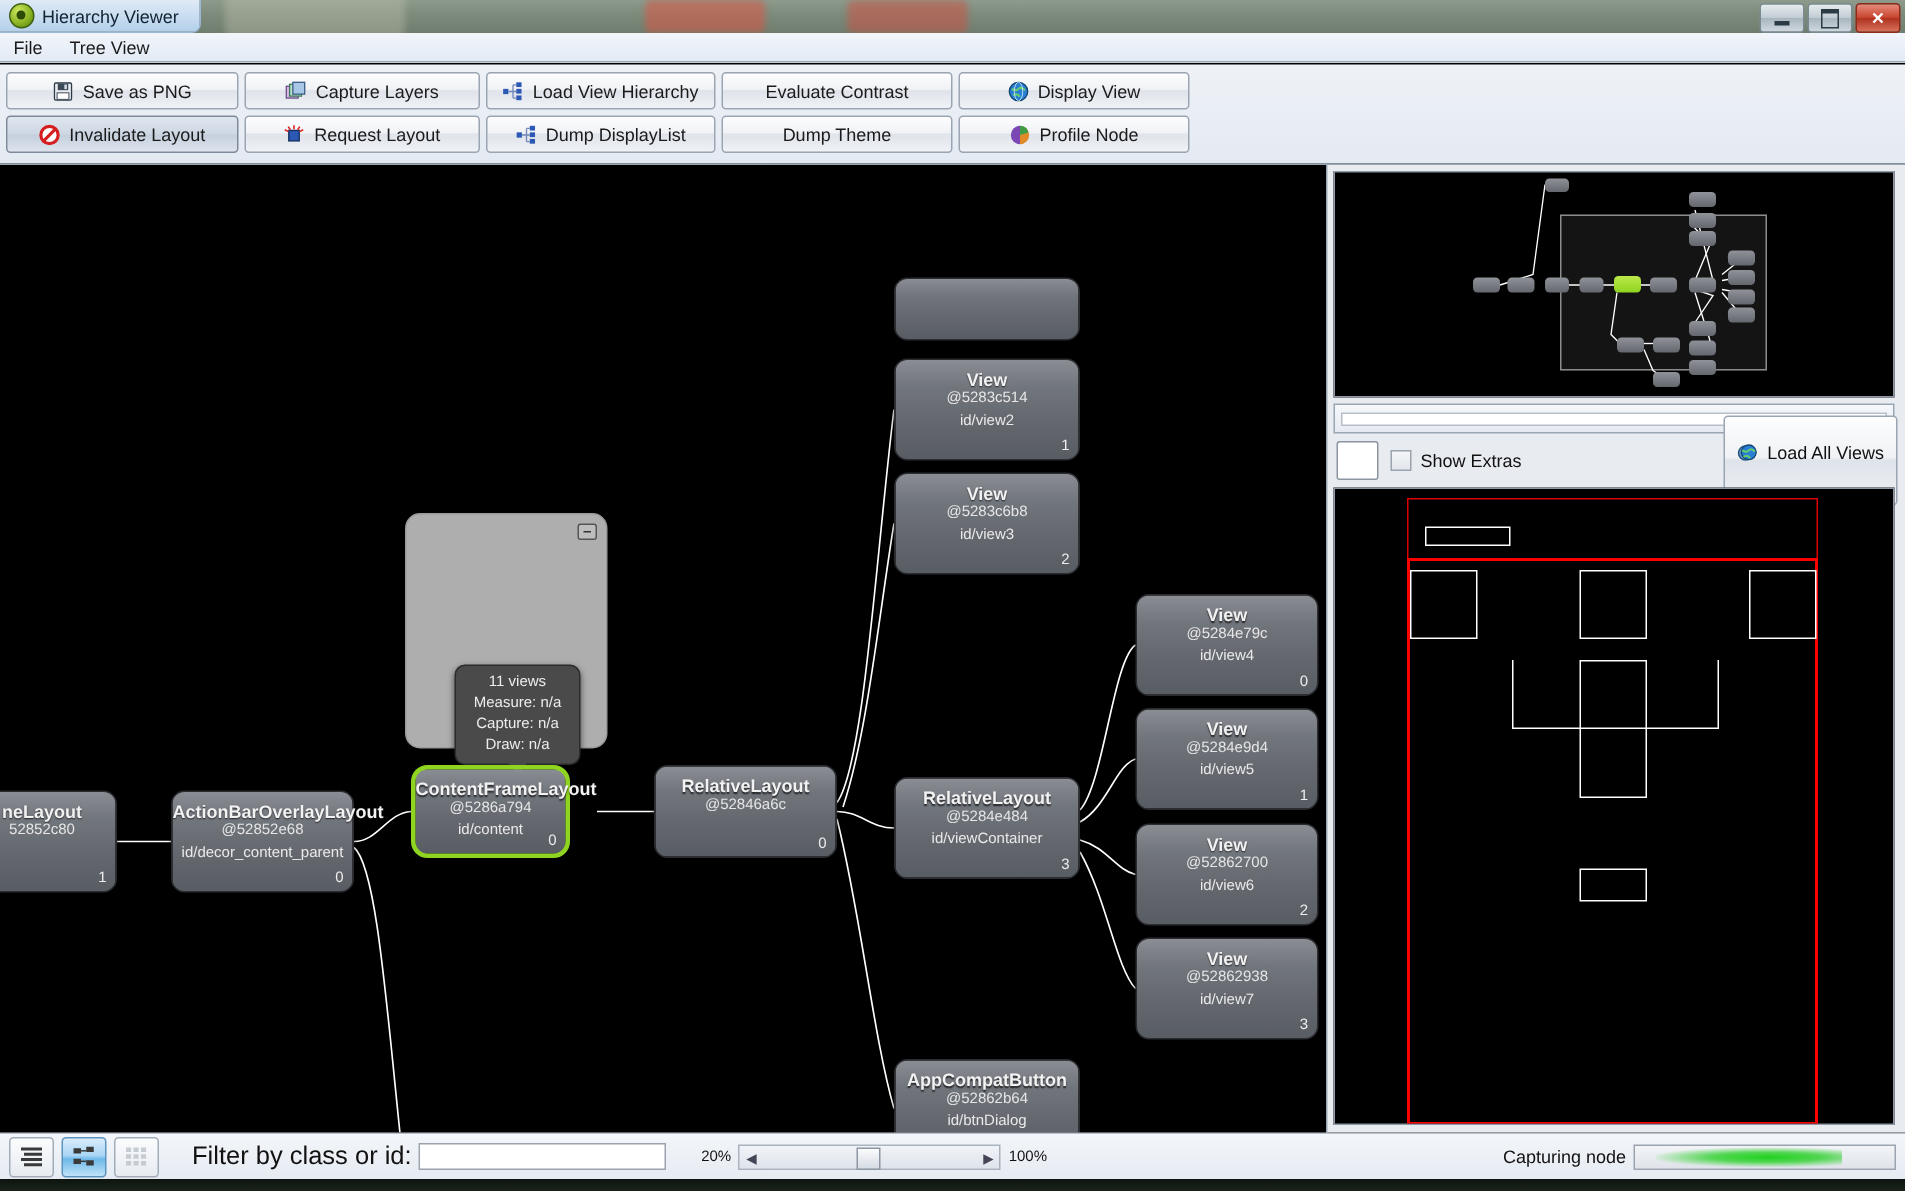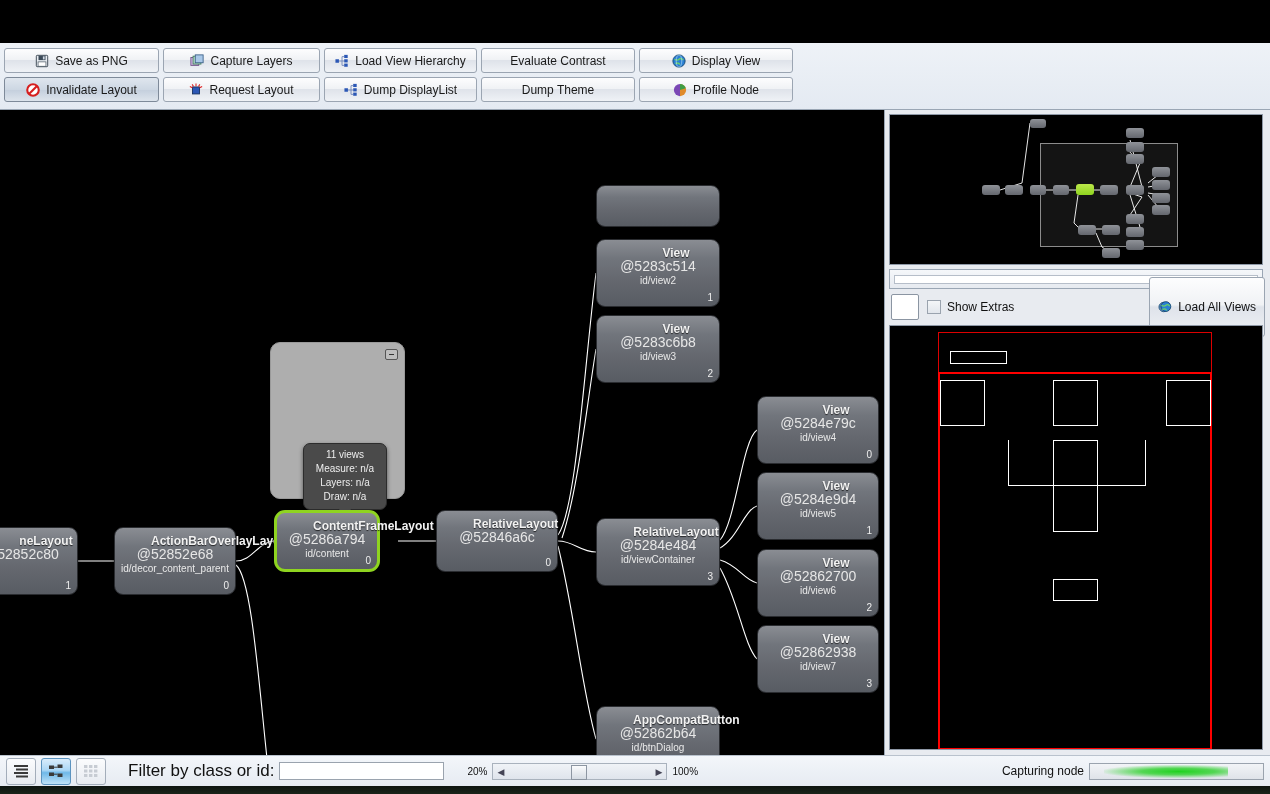--- a/index.html
+++ b/index.html
@@ -71,22 +71,22 @@
   .edges{position:absolute;left:0;top:0;width:884px;height:645px;}
 
   .node{
     position:absolute;box-sizing:border-box;border-radius:9px;
     background:linear-gradient(to bottom,#8a8d93 0%, #71757c 28%, #65686f 60%, #585c63 100%);
     border:1px solid #2a2c30;
     color:#f2f2f2;text-align:center;
     box-shadow:0 2px 3px rgba(0,0,0,.6);
   }
   .node .nm{font-size:12px;font-weight:bold;line-height:13px;margin-top:7px;
-    text-shadow:0 1px 1px rgba(0,0,0,.7);padding-left:36px;}
-  .node .addr{font-size:14px;line-height:12px;color:#e6e6e6;}
+    text-shadow:0 1px 1px rgba(0,0,0,.7);}
+  .node .addr{font-size:10px;line-height:12px;color:#e6e6e6;}
   .node .rid{font-size:10px;line-height:12px;color:#e9e9e9;margin-top:3px;}
   .node .cnt{position:absolute;right:6px;bottom:3px;font-size:10px;color:#eee;}
   .node.selected{border:3px solid #8fd420;border-radius:11px;}
 
   
   .viewpane{
     position:absolute;border-radius:10px;border:1px solid #9a9a9a;
     background:#aeaeae;box-shadow:0 2px 5px rgba(0,0,0,.5);
   }
   .viewpane .collapse{
@@ -117,21 +117,21 @@
     background:linear-gradient(to bottom,#f5f7fa,#e6eaf0);border:1px solid #9aa6b4;box-sizing:border-box;}
   .rslider .trough{position:absolute;left:4px;top:5px;right:4px;height:9px;
     background:#fff;border:1px solid #b6bec9;box-sizing:border-box;}
 
   .rbar{position:absolute;left:0;top:181px;width:386px;height:32px;display:flex;align-items:center;
     padding:0 6px;box-sizing:border-box;gap:8px;}
   .swatch{width:26px;height:24px;background:#fff;border:1px solid #8b95a2;border-radius:2px;}
   .cbrow{display:flex;align-items:center;gap:6px;font-size:12px;color:#111;}
   .cbox{width:12px;height:12px;border:1px solid #9aa3ae;background:
     linear-gradient(to bottom,#f4f6f8,#e2e6ec);display:block;}
-  .lbtn{margin-left:auto;height:24px;display:flex;align-items:center;gap:6px;padding:17px 8px;
+  .lbtn{margin-left:auto;height:24px;display:flex;align-items:flex-start;gap:6px;padding:17px 8px;
     background:linear-gradient(to bottom,#fdfdfe 0%,#f0f2f5 46%,#dfe3ea 50%,#eff2f6 100%);
     border:1px solid #9ba5b2;border-radius:3px;font-size:12px;color:#111;}
 
   .preview{position:absolute;left:4px;top:215px;width:374px;height:425px;background:#000;
     border:1px solid #8e98a6;box-sizing:border-box;overflow:hidden;}
   .pv-box{position:absolute;border:1px solid #fff;box-sizing:border-box;}
   .pv-red{position:absolute;border:1px solid #d00;box-sizing:border-box;}
   .pv-red.thick{border-width:2px;border-color:#f00;}
   .rscroll{position:absolute;right:0;top:0;width:14px;height:645px;
     background:linear-gradient(to right,#eceff3,#dde2e9);border-left:1px solid #b9c0c9;}
@@ -161,21 +161,45 @@
   .progress .pulse{position:absolute;left:8%;top:1px;bottom:1px;width:72%;
     background:radial-gradient(ellipse at 60% 50%, #1fd21f 0%, #53d653 35%, rgba(180,225,180,0) 75%);}
   .footerstrip{position:absolute;left:0;top:786px;width:1270px;height:8px;
     background:linear-gradient(to bottom,#0d1410,#1a2419);}
 </style>
 </head>
 <body>
 
 <div id="app">
 
-
+  <div class="titlebar">
+    <div class="glassblob" style="left:150px;top:-6px;width:120px;height:30px;"></div>
+    <div class="glassblob" style="left:430px;top:0px;width:80px;height:22px;background:rgba(230,80,60,.5);"></div>
+    <div class="glassblob" style="left:565px;top:0px;width:80px;height:22px;background:rgba(220,70,55,.45);"></div>
+    <div class="title-tab">
+      <span class="appicon"></span>
+      <span class="ttl">Hierarchy Viewer</span>
+    </div>
+    <div class="wbtns">
+      <div class="wbtn">
+          <i class="wglyph-min"></i>
+        </div>
+      <div class="wbtn">
+          <i class="wglyph-max"></i>
+        </div>
+      <div class="wbtn close">
+          <span>✕</span>
+        </div>
+    </div>
+  </div>
+
+  <div class="menubar">
+    <div class="menuitem">File</div>
+    <div class="menuitem">Tree View</div>
+  </div>
 
   <div class="toolbar">
     <div class="trow">
       <div class="tbtn w155">
         <svg class="ico" viewBox="0 0 16 16">
           <rect x="1.5" y="1.5" width="13" height="13" rx="1" fill="#e9edf2" stroke="#2f3b47"></rect>
           <rect x="4" y="2" width="8" height="5" fill="#3c4a58"></rect>
             <rect x="9" y="2.7" width="2" height="3.5" fill="#cfd8e2"></rect>
           <rect x="3.5" y="9" width="9" height="5" fill="#fff" stroke="#44525f" stroke-width=".8"></rect>
         </svg>
@@ -275,21 +299,21 @@
 
     <div class="viewpane" style="left:270px;top:232px;width:133px;height:155px;">
       <div class="collapse">
           <i></i>
         </div>
     </div>
 
     <div class="tooltip" style="left:303px;top:333px;width:66px;">
       <div>11 views</div>
       <div>Measure: n/a</div>
-      <div>Layers: n/a</div>
+      <div>Capture: n/a</div>
       <div>Draw: n/a</div>
       <span class="tail"></span>
     </div>
 
     <div id="nodes-layer">
         <div class="node" style="left: -22px; top: 417px; width: 100px; height: 68px;">
           <div class="nm">neLayout</div>
           <div class="addr">52852c80</div>
           <div class="rid"></div>
           <div class="cnt">1</div>

